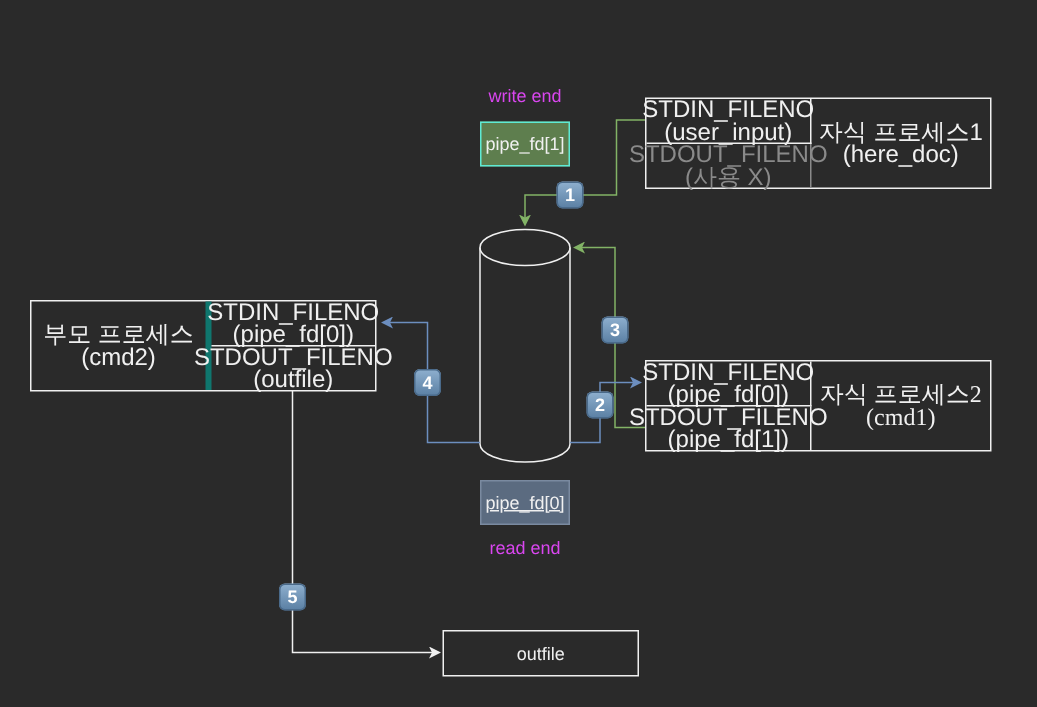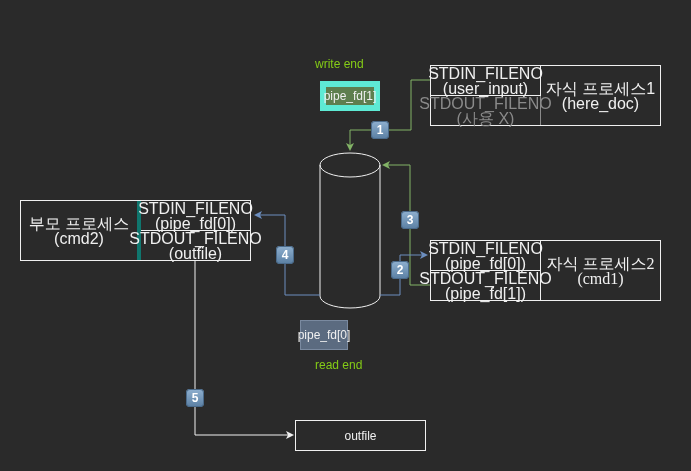--- a/index.html
+++ b/index.html
@@ -1,18 +1,18 @@
 <!DOCTYPE html>
 <html><head>
 <meta charset="utf-8">
 <style>
   html,body{margin:0;padding:0;background:#2a2a2a;}
   body{width:691px;height:471px;position:relative;overflow:hidden;font-family:"Liberation Sans",sans-serif;color:#f0f0f0;}
   svg{position:absolute;left:0;top:0;}
-  .t{position:absolute;font-size:12px;text-align:left;line-height:15px;color:#84cc16;}
+  .t{position:absolute;font-size:12px;text-align:center;line-height:15px;color:#d946ef;}
   .box{position:absolute;border:1px solid #f0f0f0;box-sizing:border-box;}
   .cell{position:absolute;box-sizing:border-box;display:flex;flex-direction:column;align-items:center;justify-content:center;font-size:16px;line-height:15px;text-align:center;}
   .dim{color:#8a8a8a;}
   .badge{position:absolute;width:18px;height:18px;border-radius:4px;background:linear-gradient(#8fb0cf,#5a7fa3);color:#fff;font-weight:bold;font-size:12px;display:flex;align-items:center;justify-content:center;box-shadow:0 0 0 1px #4a6a8a inset;}
   .label{position:absolute;display:flex;align-items:center;justify-content:center;font-size:12px;box-sizing:border-box;}
 </style>
 </head>
 <body>
 
 <svg width="691" height="471">
@@ -40,23 +40,23 @@
   <path d="M430,285 L410,285 L410,165 L384,165" fill="none" stroke="#82b366" stroke-width="1" marker-end="url(#ag)"></path>
 
   <path d="M380,295 L400,295 L400,255 L426,255" fill="none" stroke="#6c8ebf" stroke-width="1" marker-end="url(#ab)"></path>
 
   <path d="M320,295 L285,295 L285,215 L256,215" fill="none" stroke="#6c8ebf" stroke-width="1" marker-end="url(#ab)"></path>
 
   <path d="M195,260 L195,435 L292,435" fill="none" stroke="#f0f0f0" stroke-width="1" marker-end="url(#aw)"></path>
 </svg>
 
 <div class="t" style="left:315px;top:57px;width:70px;">write end</div>
-<div class="label" style="left:320px;top:81px;width:60px;height:30px;background:#5e7e4e;border:6px solid #5eead4;">pipe_fd[1]</div>
+<div class="label" style="left:320px;top:81px;width:60px;height:30px;background:#5e7e4e;border:1px solid #5eead4;">pipe_fd[1]</div>
 
-<div class="label" style="left:300px;top:320px;width:48px;height:30px;background:#5b6b80;border:1px solid #7a8aa0;">pipe_fd[0]</div>
+<div class="label" style="left:320px;top:320px;width:60px;height:30px;background:#5b6b80;border:1px solid #7a8aa0;text-decoration:underline;">pipe_fd[0]</div>
 <div class="t" style="left:315px;top:358px;width:70px;">read end</div>
 
 <div class="box" style="left:430px;top:65px;width:231px;height:61px;">
   <div class="cell" style="left:0;top:0;width:110px;height:30px;border-right:1px solid #f0f0f0;border-bottom:1px solid #f0f0f0;">
     <span>STDIN_FILENO</span>
     <span>(user_input)</span>
   </div>
   <div class="cell dim" style="left:0;top:30px;width:110px;height:29px;border-right:1px solid #8a8a8a;">
     <span>STDOUT_FILENO</span>
     <span>(사용 X)</span>

